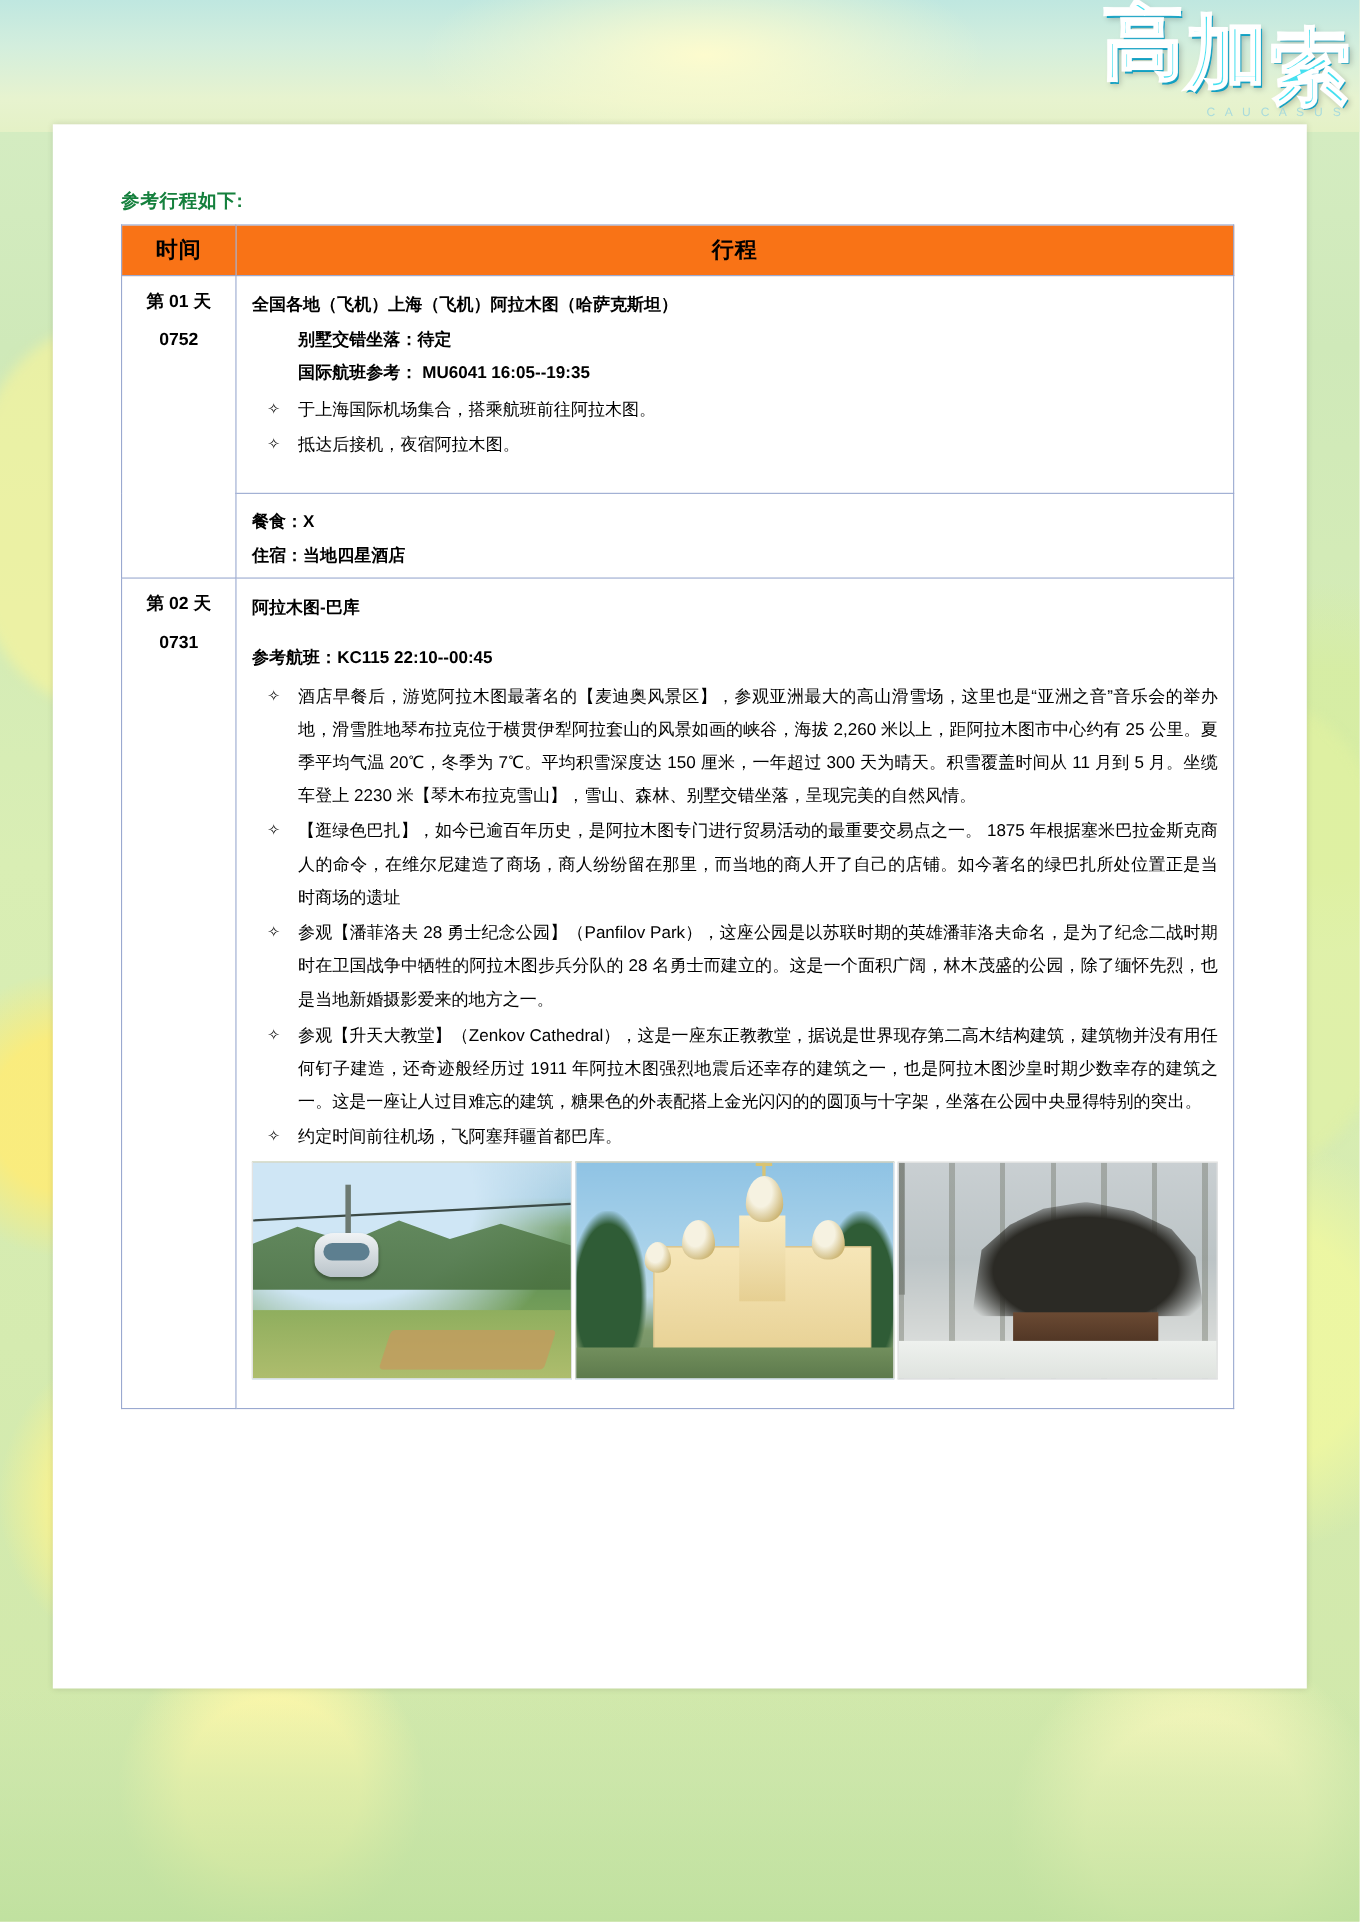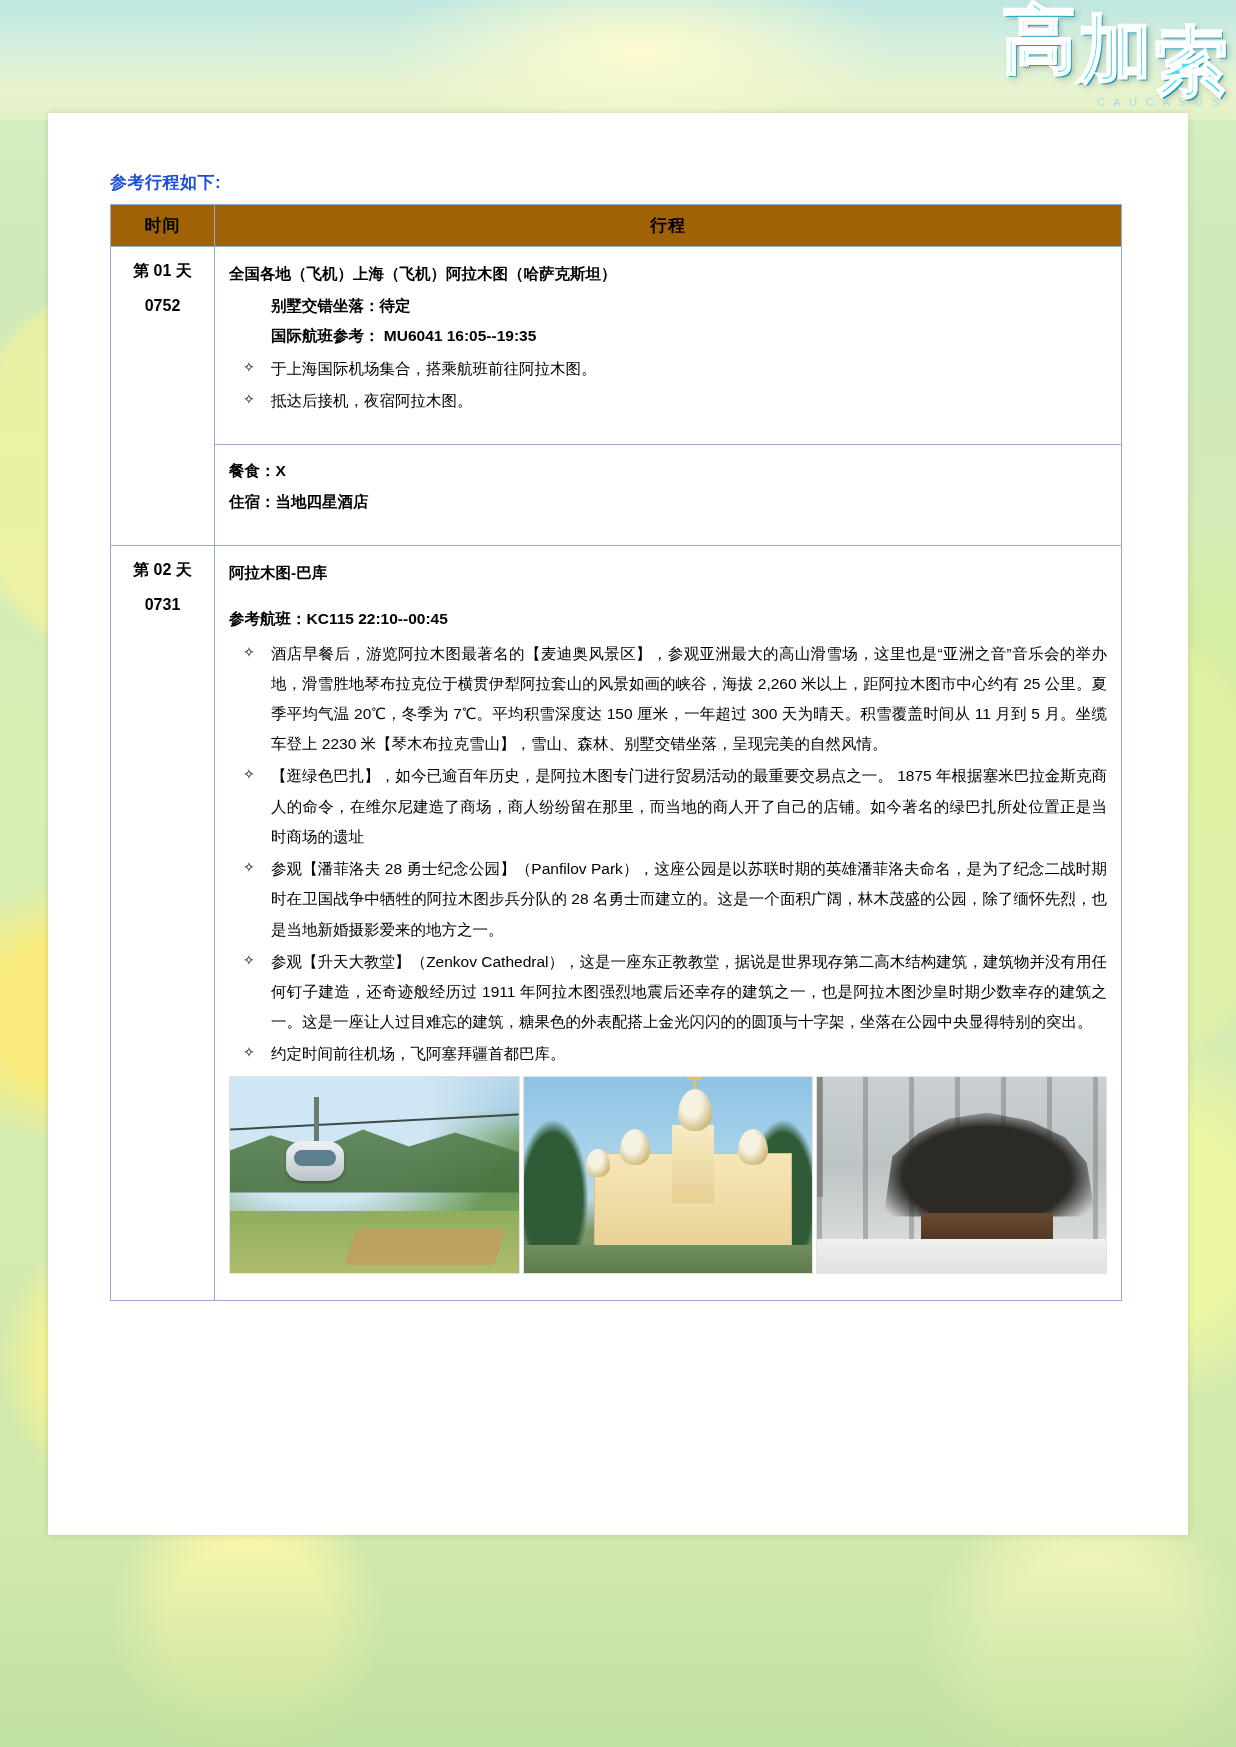--- a/index.html
+++ b/index.html
@@ -91,40 +91,40 @@
     background: #ffffff;
     box-shadow: 0 0 6px rgba(0,0,0,.12);
   }
   .sheet-inner {
     padding: 58px 60px 0 62px;
   }
 
   .lead {
     font-size: 17px;
     font-weight: 700;
-    color: #1d4ed8;
+    color: #15803d;
     margin: 0 0 10px 0;
     letter-spacing: .5px;
   }
 
   
   table.itinerary {
     border-collapse: collapse;
     width: 1012px;
     table-layout: fixed;
   }
   table.itinerary th,
   table.itinerary td {
     border: 1px solid #9aa9d0;
     vertical-align: top;
   }
   thead th {
-    background: #a16207;
+    background: #f97316;
     text-align: center;
-    font-size: 17px;
+    font-size: 20px;
     font-weight: 700;
     color: #000;
     padding: 9px 4px;
     letter-spacing: 1px;
   }
   .col-day { width: 104px; }
 
   td.day {
     text-align: center;
     vertical-align: middle;
@@ -134,21 +134,21 @@
     color: #000;
     padding: 6px 2px;
   }
   td.body {
     padding: 12px 14px 26px 14px;
     font-size: 15.5px;
     color: #000;
     line-height: 1.95;
   }
   td.meal {
-    padding: 10px 14px 28px 14px;
+    padding: 10px 14px 4px 14px;
     font-size: 15.5px;
     color: #000;
     line-height: 2.0;
     font-weight: 700;
   }
   .ind1 { padding-left: 42px; font-weight: 700; }
   .row-head { font-weight: 700; margin-bottom: 2px; }
 
   ul.bullets {
     list-style: none;

